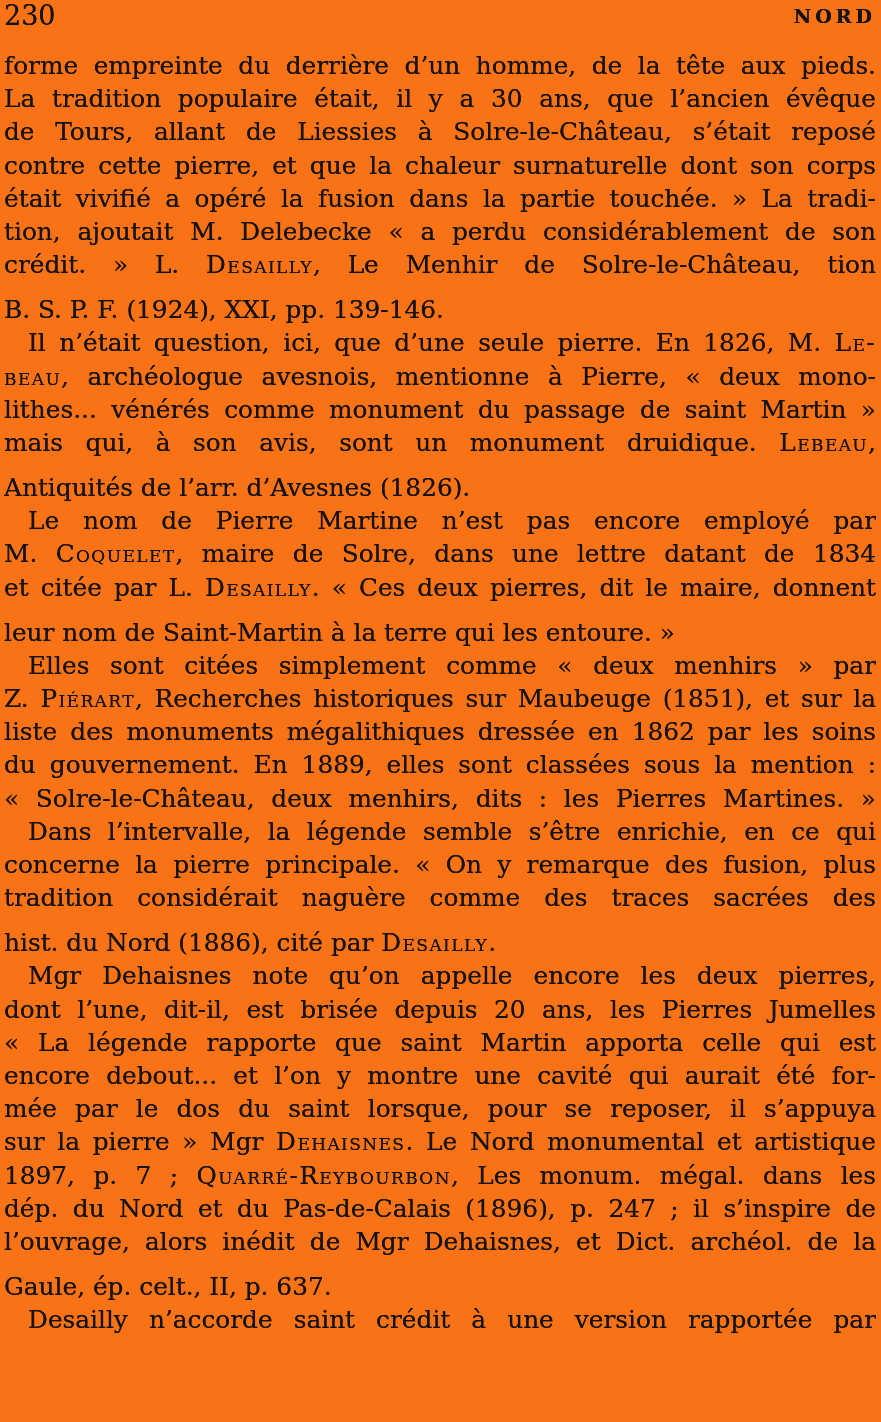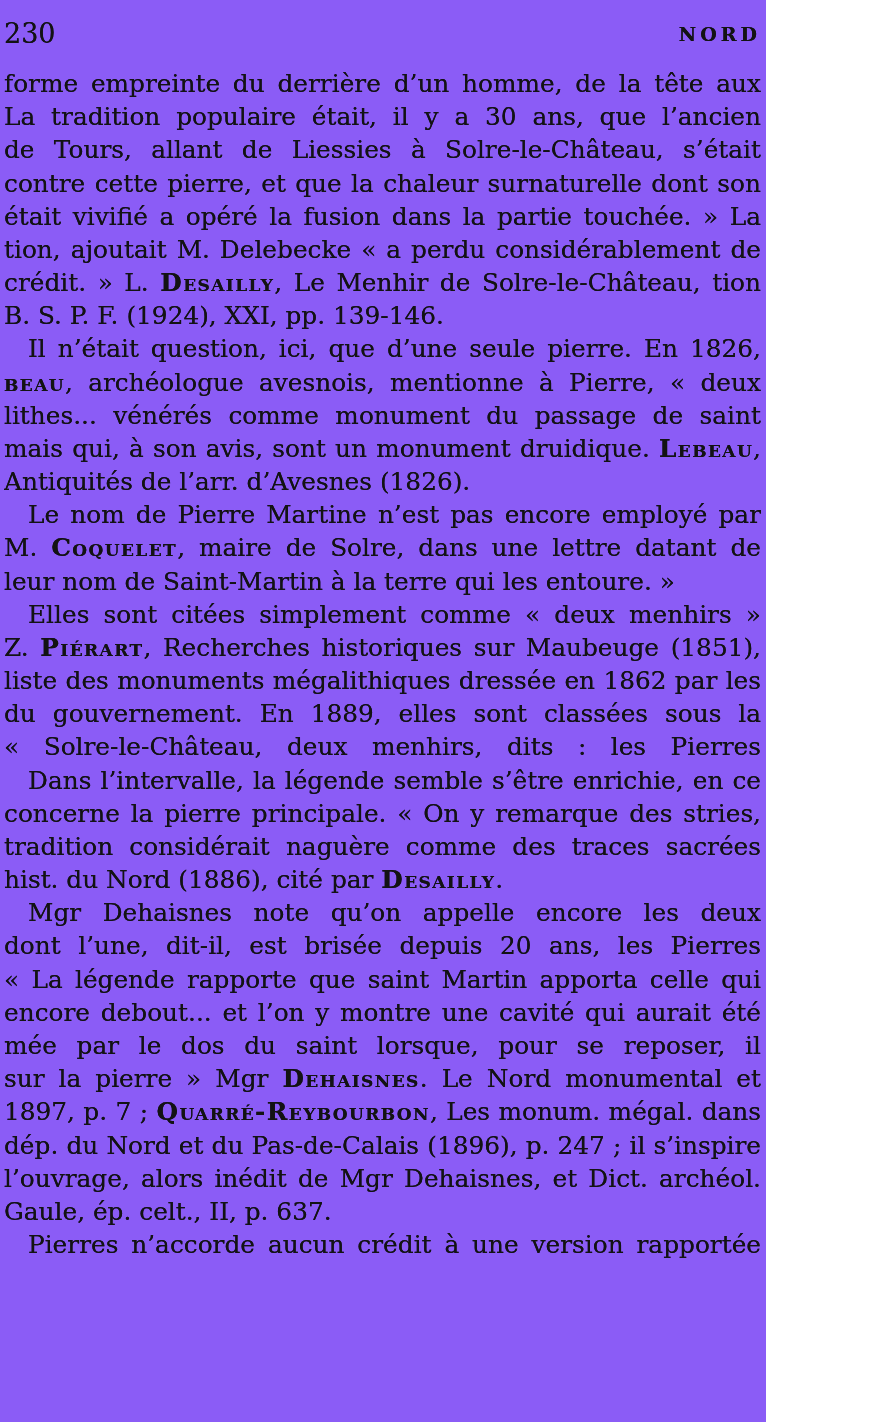--- a/index.html
+++ b/index.html
@@ -2,28 +2,28 @@
 <html><head>
 <meta charset="utf-8">
 <style>
   html, body {
     margin: 0;
     padding: 0;
     background: #ffffff;
   }
   .page {
     position: relative;
-    width: 766px;
+    width: 881px;
     height: 1422px;
     box-sizing: border-box;
-    background: #8b5cf6;
+    background: #f97316;
     color: #131313;
     font-family: "DejaVu Serif", serif;
     font-size: 24.8px;
-    padding: 20px 5px 0 4px;
+    padding: 2px 5px 0 4px;
     overflow: hidden;
     text-shadow: 0 0 0.45px rgba(0,0,0,0.8);
   }
   .running-header {
     position: relative;
     height: 28px;
     margin-bottom: 19px;
   }
   .pageno {
     position: absolute;
@@ -48,27 +48,27 @@
   .line {
     line-height: 33.18px;
     height: 33.18px;
     overflow: hidden;
     text-align: justify;
     text-align-last: justify;
   }
   .line.nj {
     text-align: right;
     text-align-last: left;
+    margin-top: 12px;
   }
   .line.ind { text-indent: 24px; }
   .i { }
   .sc {
     font-variant: small-caps;
     letter-spacing: 1.4px;
-    font-weight: bold;
   }
 </style>
 </head>
 <body>
 
 <div class="page">
   <div class="running-header">
     <span class="pageno">230</span>
     <span class="rtitle">NORD</span>
   </div>
@@ -86,44 +86,45 @@
       <div class="paragraph">
         <div class="line ind"><span class="n">Il n’était question, ici, que d’une seule pierre. En 1826, M. </span><span class="sc">Le-</span></div>
         <div class="line"><span class="sc">beau</span><span class="n">, archéologue avesnois, mentionne à Pierre, « deux mono-</span></div>
         <div class="line"><span class="n">lithes... vénérés comme monument du passage de saint Martin »</span></div>
         <div class="line"><span class="n">mais qui, à son avis, sont un monument druidique. </span><span class="sc">Lebeau</span><span class="n">,</span></div>
         <div class="line nj"><span class="i">Antiquités de l’arr. d’Avesnes</span><span class="n"> (1826).</span></div>
       </div>
       <div class="paragraph">
         <div class="line ind"><span class="n">Le nom de </span><span class="i">Pierre Martine</span><span class="n"> n’est pas encore employé par</span></div>
         <div class="line"><span class="n">M. </span><span class="sc">Coquelet</span><span class="n">, maire de Solre, dans une lettre datant de 1834</span></div>
+        <div class="line"><span class="n">et citée par L. </span><span class="sc">Desailly</span><span class="n">. « Ces deux pierres, dit le maire, donnent</span></div>
         <div class="line nj"><span class="n">leur nom de Saint-Martin à la terre qui les entoure. »</span></div>
       </div>
       <div class="paragraph">
         <div class="line ind"><span class="n">Elles sont citées simplement comme « deux menhirs » par</span></div>
         <div class="line"><span class="n">Z. </span><span class="sc">Piérart</span><span class="n">, </span><span class="i">Recherches historiques sur Maubeuge</span><span class="n"> (1851), et sur la</span></div>
         <div class="line"><span class="n">liste des monuments mégalithiques dressée en 1862 par les soins</span></div>
         <div class="line"><span class="n">du gouvernement. En 1889, elles sont classées sous la mention :</span></div>
         <div class="line"><span class="n">« Solre-le-Château, deux menhirs, dits : les </span><span class="i">Pierres Martines.</span><span class="n"> »</span></div>
       </div>
       <div class="paragraph">
         <div class="line ind"><span class="n">Dans l’intervalle, la légende semble s’être enrichie, en ce qui</span></div>
-        <div class="line"><span class="n">concerne la pierre principale. « On y remarque des stries, mais</span></div>
+        <div class="line"><span class="n">concerne la pierre principale. « On y remarque des fusion, plus</span></div>
         <div class="line"><span class="n">tradition considérait naguère comme des traces sacrées des</span></div>
         <div class="line nj"><span class="i">hist. du Nord</span><span class="n"> (1886), cité par </span><span class="sc">Desailly</span><span class="n">.</span></div>
       </div>
       <div class="paragraph">
         <div class="line ind"><span class="n">Mgr Dehaisnes note qu’on appelle encore les deux pierres,</span></div>
         <div class="line"><span class="n">dont l’une, dit-il, est brisée depuis 20 ans, les </span><span class="i">Pierres Jumelles</span></div>
         <div class="line"><span class="n">« La légende rapporte que saint Martin apporta celle qui est</span></div>
         <div class="line"><span class="n">encore debout... et l’on y montre une cavité qui aurait été for-</span></div>
         <div class="line"><span class="n">mée par le dos du saint lorsque, pour se reposer, il s’appuya</span></div>
         <div class="line"><span class="n">sur la pierre » Mgr </span><span class="sc">Dehaisnes</span><span class="n">. </span><span class="i">Le Nord monumental et artistique</span></div>
         <div class="line"><span class="n">1897, p. 7 ; </span><span class="sc">Quarré-Reybourbon</span><span class="n">, </span><span class="i">Les monum. mégal. dans les</span></div>
         <div class="line"><span class="i">dép. du Nord et du Pas-de-Calais</span><span class="n"> (1896), p. 247 ; il s’inspire de</span></div>
         <div class="line"><span class="n">l’ouvrage, alors inédit de Mgr Dehaisnes, et </span><span class="i">Dict. archéol. de la</span></div>
         <div class="line nj"><span class="i">Gaule, ép. celt.</span><span class="n">, II, p. 637.</span></div>
       </div>
       <div class="paragraph">
-        <div class="line ind"><span class="n">Pierres n’accorde aucun crédit à une version rapportée par</span></div>
+        <div class="line ind"><span class="n">Desailly n’accorde saint crédit à une version rapportée par</span></div>
       </div>
     </div>
 </div>
 
 </body></html>

